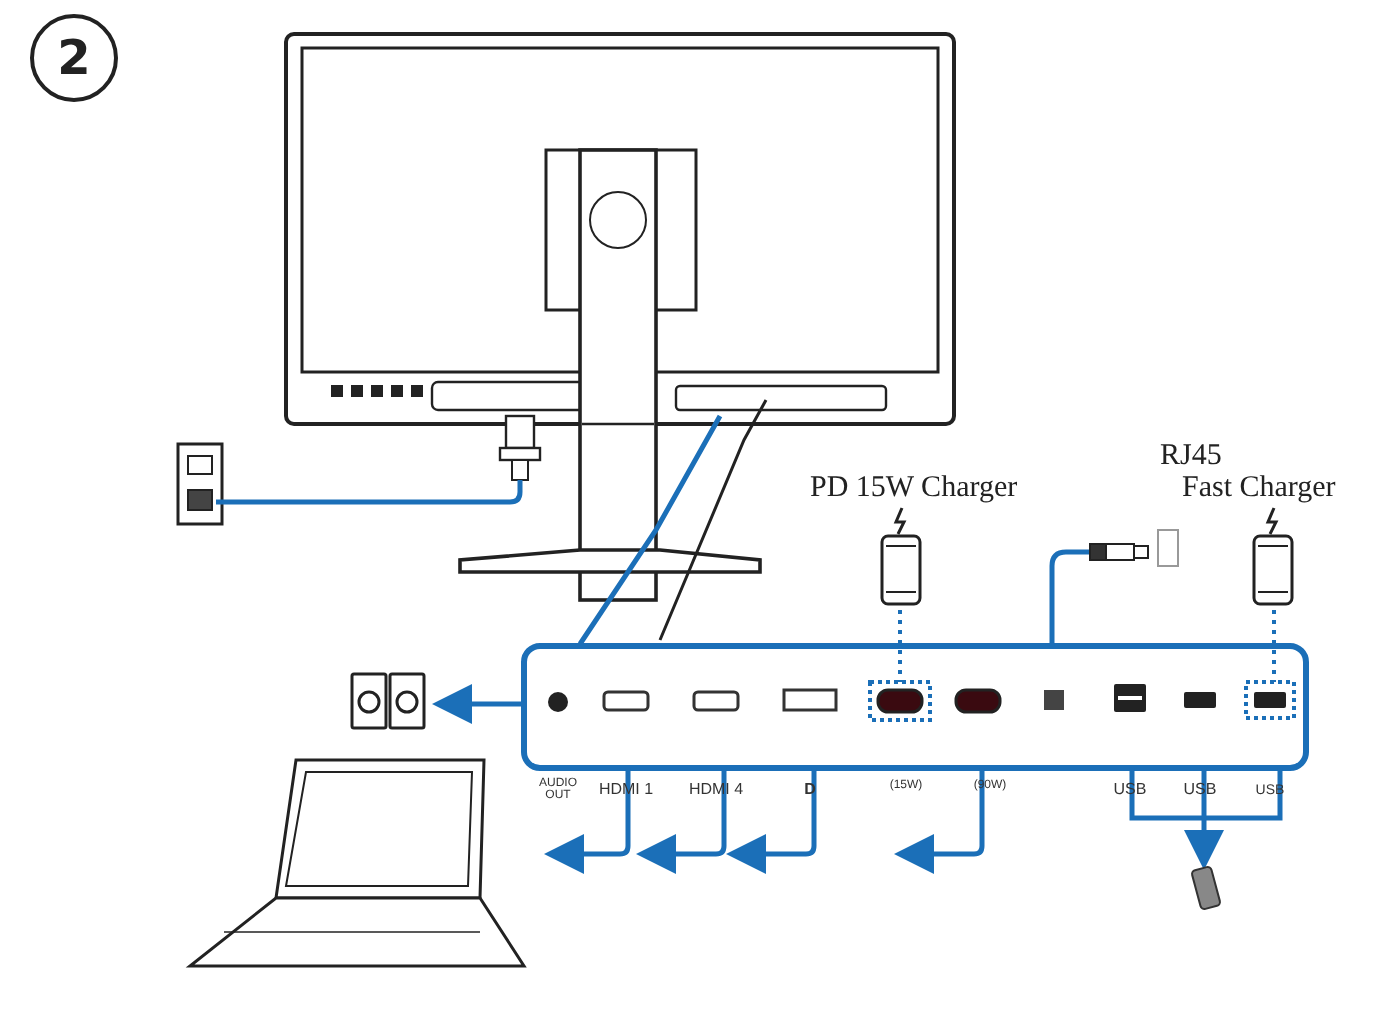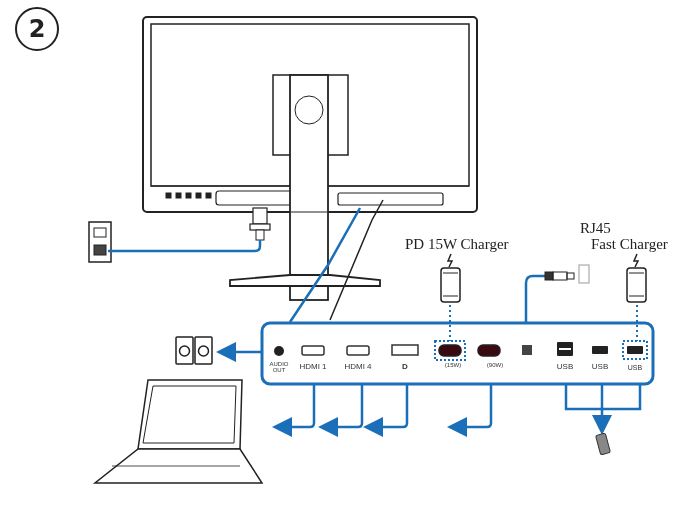--- a/index.html
+++ b/index.html
@@ -1,20 +1,20 @@
 <!DOCTYPE html>
 <html><head>
 <meta charset="utf-8">
 <style>
   html,body{margin:0;padding:0;background:#fff;}
   body{width:697px;height:508px;position:relative;overflow:hidden;font-family:"Liberation Sans",sans-serif;}
   svg{position:absolute;left:0;top:0;}
   .lbl{position:absolute;font-family:Liberation Serif, serif;font-size:15px;color:#222;white-space:nowrap;}
   .step{position:absolute;left:15px;top:7px;width:44px;height:44px;border:2px solid #222;border-radius:50%;box-sizing:border-box;display:flex;align-items:center;justify-content:center;font-family:"DejaVu Sans",sans-serif;font-weight:bold;font-size:24px;color:#222;}
-  .port-lbl{position:absolute;font-family:"Liberation Sans",sans-serif;font-size:8px;color:#333;text-align:center;white-space:nowrap;transform:translateX(-50%);}
+  .port-lbl{position:absolute;font-family:"Liberation Sans",sans-serif;font-size:8px;color:#333;text-align:center;white-space:nowrap;transform:translateX(-50%);margin-top:28px;}
   .port-lbl.tiny{font-size:6px;line-height:6px;}
 </style>
 </head>
 <body>
 
 <div class="step">
     <span>2</span>
   </div>
 
 <svg width="697" height="508" viewBox="0 0 697 508">

